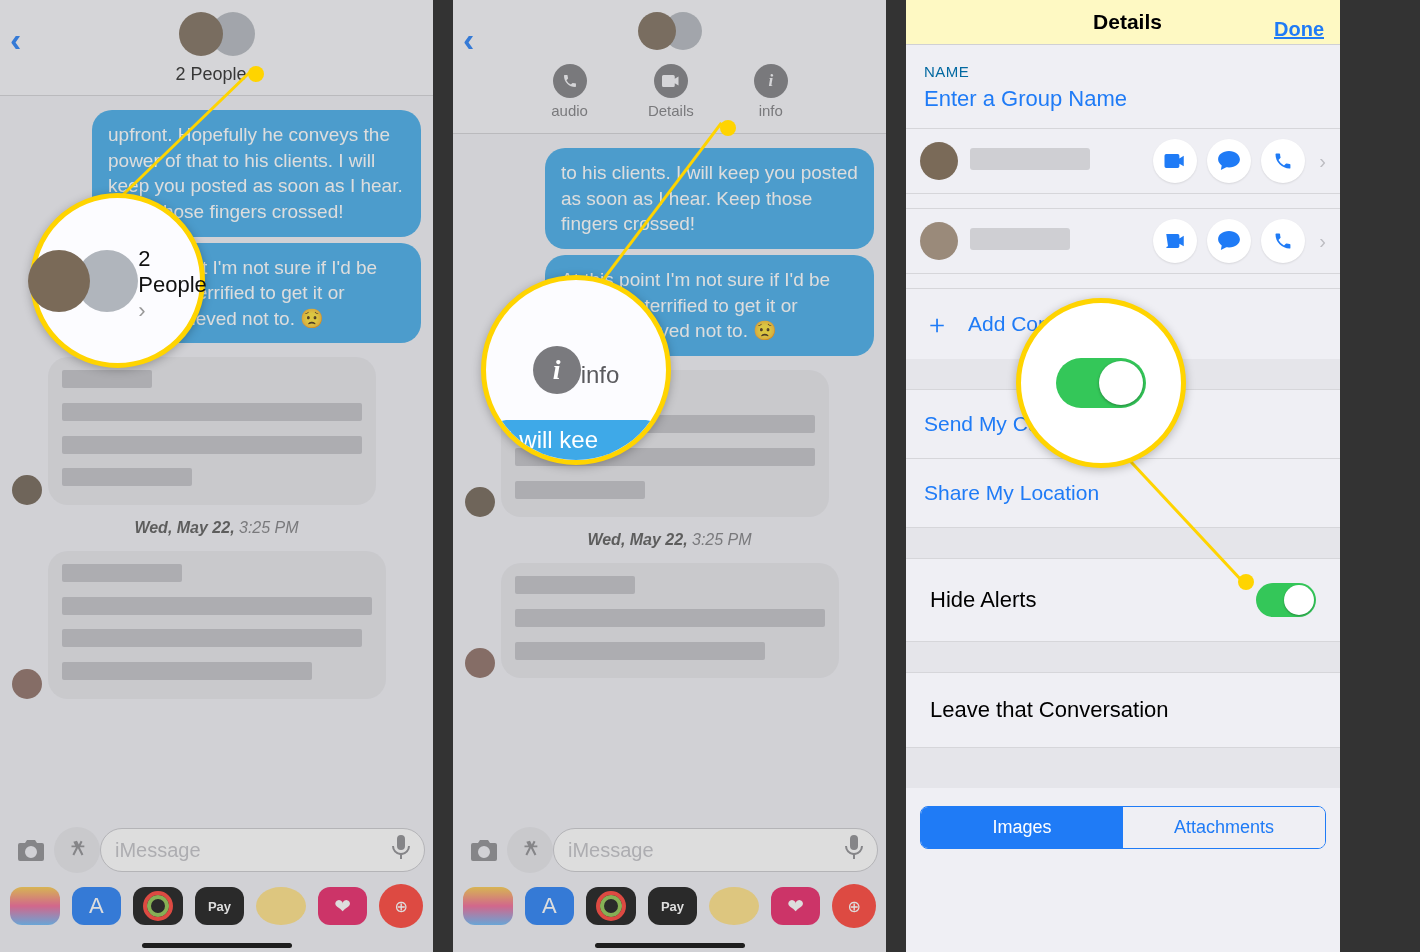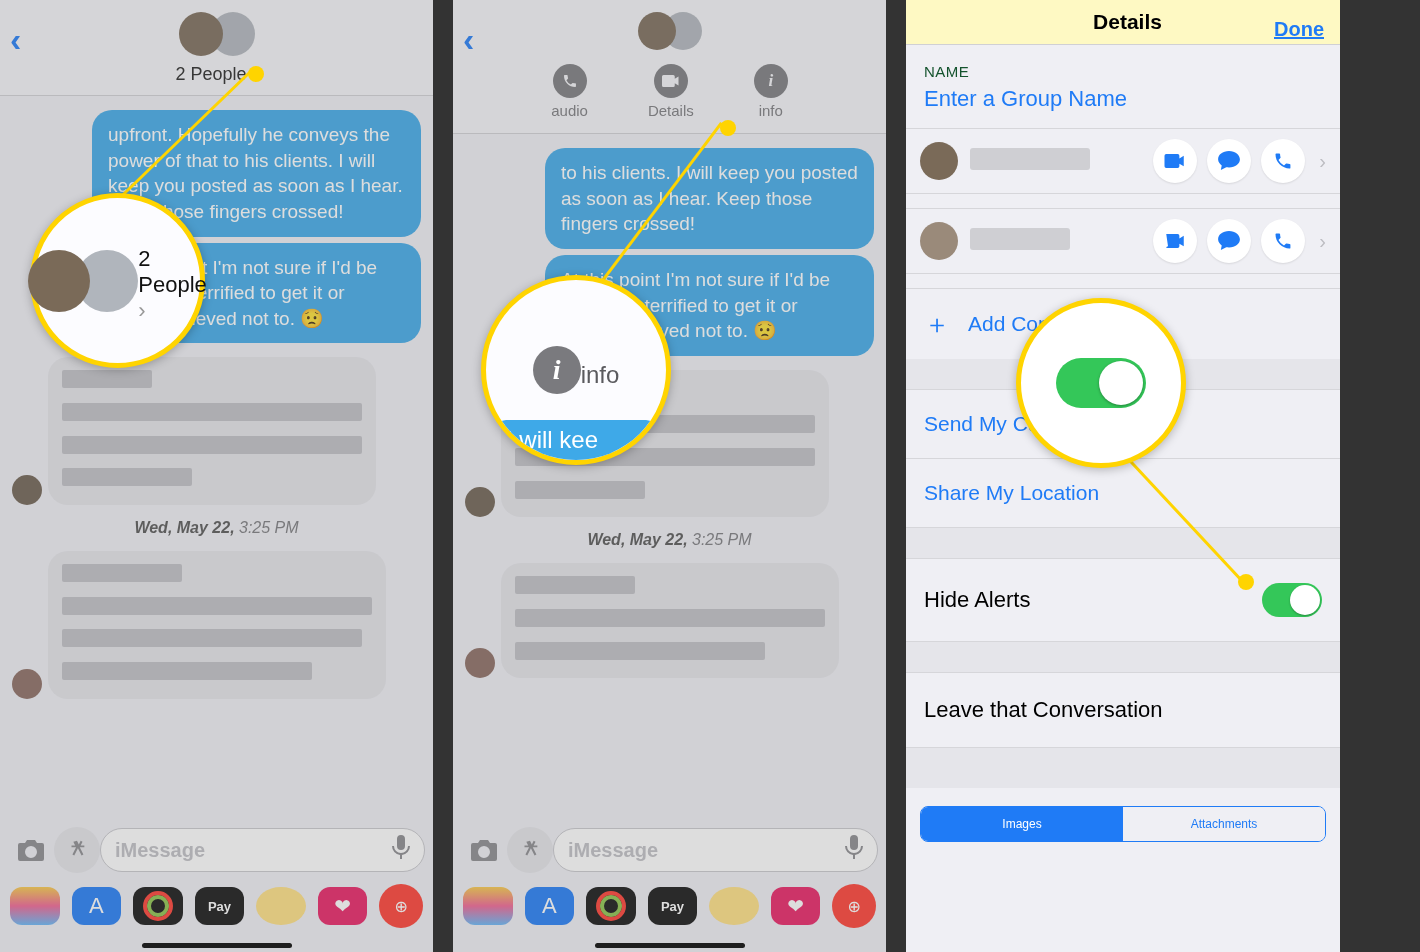--- a/index.html
+++ b/index.html
@@ -26,21 +26,21 @@
   
   .msgs{padding:8px 12px 0 12px;}
   .out-bubble{background:#3ea9e8;color:#fff;border-radius:20px;padding:12px 16px;font-size:19px;line-height:1.35;margin:6px 0 6px 80px;}
   .in-row{display:flex;align-items:flex-end;margin:8px 0;}
   .in-av{width:30px;height:30px;border-radius:50%;background:#6d5f50;margin-right:6px;flex-shrink:0;}
   .in-bubble{background:#e4e4e9;border-radius:20px;padding:12px 14px;font-size:19px;line-height:1.35;}
   .pix{display:inline-block;background:#bfbfc4;border-radius:2px;height:18px;}
   .timestamp{text-align:center;font-size:16px;color:#7a7a7e;margin:14px 0;font-style:italic;}
   .timestamp b{color:#555;font-weight:600;}
   
-  .compose{position:absolute;left:0;right:0;bottom:75px;display:flex;align-items:center;padding:4px 8px;font-weight:bold;}
+  .compose{position:absolute;left:0;right:0;bottom:75px;display:flex;align-items:center;padding:4px 8px;}
   .comp-ico{width:46px;height:46px;border-radius:23px;display:flex;align-items:center;justify-content:center;color:#8a8a8e;font-size:24px;}
   .comp-field{flex:1;height:44px;border:1px solid #c8c8cd;border-radius:22px;background:#fff;display:flex;align-items:center;justify-content:space-between;padding:0 14px;color:#bfbfc4;font-size:20px;}
   .comp-field .mic{color:#8a8a8e;font-size:22px;}
   
   .shelf{position:absolute;left:0;right:0;bottom:18px;height:56px;display:flex;align-items:center;gap:12px;padding:0 10px;}
   .app-icon{width:50px;height:38px;border-radius:12px;}
   .ai-photos{background:linear-gradient(#f7c948,#f06292,#64b5f6);}
   .ai-store{background:#1f7bf6;display:flex;align-items:center;justify-content:center;color:#fff;font-size:22px;}
   .ai-fit{background:#111;display:flex;align-items:center;justify-content:center;}
   .ai-fit::after{content:"";width:22px;height:22px;border-radius:50%;border:4px solid #ff3b30;box-shadow:0 0 0 4px #8bc34a inset;}
@@ -50,38 +50,38 @@
   .ai-red{background:#ff3b30;border-radius:50%;width:44px;height:44px;display:flex;align-items:center;justify-content:center;color:#fff;}
   .home-ind{position:absolute;left:50%;bottom:4px;transform:translateX(-50%);width:150px;height:5px;border-radius:3px;background:#000;}
   
   .callout{position:absolute;border:5px solid #ffd400;background:#fcfcff;border-radius:50%;z-index:60;display:flex;flex-direction:row;align-items:center;justify-content:center;box-shadow:0 2px 10px rgba(0,0,0,.25);}
   .lead-line{position:absolute;height:3px;background:#ffd400;transform-origin:left center;z-index:55;}
   .lead-dot{position:absolute;width:16px;height:16px;border-radius:50%;background:#ffd400;z-index:56;}
   
   .d-header{height:45px;display:flex;align-items:center;justify-content:center;background:#fef9c3;position:relative;border-bottom:1px solid #d0d0d4;padding-left:9px;}
   .d-header .ttl{font-size:21px;font-weight:600;color:#000;}
   .d-done{position:absolute;right:16px;top:18px;color:#1f7bf6;font-size:20px;font-weight:600;text-decoration:underline;}
-  .d-sec-label{font-size:15px;color:#14532d;padding:18px 18px 6px 18px;letter-spacing:.5px;}
+  .d-sec-label{font-size:15px;color:#0369a1;padding:18px 18px 6px 18px;letter-spacing:.5px;}
   .d-field{font-size:22px;color:#1f7bf6;padding:0 18px 16px 18px;}
   .d-list{background:#efeff4;}
   .contact-row{display:flex;align-items:center;padding:10px 14px;border-top:1px solid #d6d6da;border-bottom:1px solid #d6d6da;background:#efeff4;}
   .contact-row + .contact-row{margin-top:14px;}
   .c-av{width:38px;height:38px;border-radius:50%;background:#7a6a58;margin-right:12px;}
   .c-name{flex:1;}
   .c-name span{display:inline-block;width:120px;height:22px;background:#cfcfd3;border-radius:3px;}
   .c-btns{display:flex;gap:10px;align-items:center;}
   .c-btn{width:44px;height:44px;border-radius:50%;background:#fff;display:flex;align-items:center;justify-content:center;color:#1f7bf6;font-size:18px;box-shadow:0 1px 2px rgba(0,0,0,.1);}
   .c-chev{color:#bdbdc2;font-size:20px;margin-left:4px;}
   .linkrow{font-size:21px;color:#1f7bf6;padding:22px 18px;border-top:1px solid #d6d6da;background:#efeff4;display:flex;align-items:center;}
   .linkrow .plus{font-size:26px;margin-right:18px;line-height:1;}
-  .plainrow{font-size:22px;color:#000;padding:24px 18px;border-top:1px solid #d6d6da;border-bottom:1px solid #d6d6da;background:#efeff4;display:flex;align-items:center;justify-content:space-between;}
+  .plainrow{font-size:22px;color:#000;padding:24px 24px;border-top:1px solid #d6d6da;border-bottom:1px solid #d6d6da;background:#efeff4;display:flex;align-items:center;justify-content:space-between;}
   .spacer{height:30px;background:#e5e5ea;}
   .toggle{position:relative;width:60px;height:34px;border-radius:17px;background:#34c759;}
   .toggle::after{content:"";position:absolute;right:2px;top:2px;width:30px;height:30px;border-radius:50%;background:#fff;box-shadow:0 1px 2px rgba(0,0,0,.3);}
-  .seg{margin:18px 14px;display:flex;border:1px solid #1f7bf6;border-radius:8px;overflow:hidden;font-size:12px;}
+  .seg{margin:18px 14px;display:flex;border:1px solid #1f7bf6;border-radius:8px;overflow:hidden;font-size:18px;}
   .seg div{flex:1;text-align:center;padding:10px 0;}
   .seg .on{background:#1f7bf6;color:#fff;}
   .seg .off{color:#1f7bf6;background:#efeff4;}
   
   .big-toggle{position:relative;width:90px;height:50px;border-radius:26px;background:#34c759;}
   .big-toggle::after{content:"";position:absolute;right:3px;top:3px;width:44px;height:44px;border-radius:50%;background:#fff;box-shadow:0 1px 3px rgba(0,0,0,.35);}
 </style>
 </head>
 <body>
 

